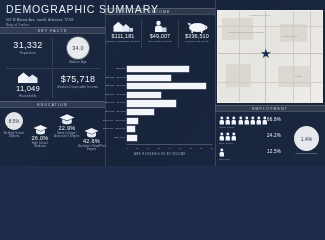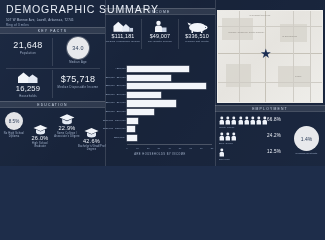--- a/index.html
+++ b/index.html
@@ -165,35 +165,35 @@
 <div id="colsep2"></div>
 
 <div class="panel" id="keyfacts">
   <div class="band">KEY FACTS</div>
   <div id="kf-grid">
     <div class="vsep" style="left:52px; top:4px; height:28px;"></div>
     <div class="vsep" style="left:52px; top:36px; height:28px;"></div>
     <div class="hsep" style="left:6px; top:34px; width:94px;"></div>
 
     <div class="kf-cell" style="left:4px; top:6px; width:48px;">
-      <div class="kf-val">21,648</div>
+      <div class="kf-val">31,332</div>
       <div class="kf-lab">Population</div>
     </div>
 
     <div class="kf-cell" style="left:54px; top:3px; width:48px;">
       <div class="circle-badge">34.0</div>
       <div class="kf-lab">Median Age</div>
     </div>
 
     <div class="kf-cell" style="left:4px; top:37px; width:48px;">
       <svg class="ico" width="22" height="13" viewBox="0 0 44 26">
         <path d="M2 24 L2 12 L13 3 L24 12 L24 24 Z" fill="#f2f5fa"></path>
         <path d="M22 24 L22 14 L31 7 L41 14 L41 24 Z" fill="#e4eaf4"></path>
       </svg>
-      <div class="kf-val-sm">16,259</div>
+      <div class="kf-val-sm">11,049</div>
       <div class="kf-lab">Households</div>
     </div>
 
     <div class="kf-cell" style="left:54px; top:40px; width:48px;">
       <div class="kf-val">$75,718</div>
       <div class="kf-lab">Median Disposable Income</div>
     </div>
   </div>
 </div>
 

